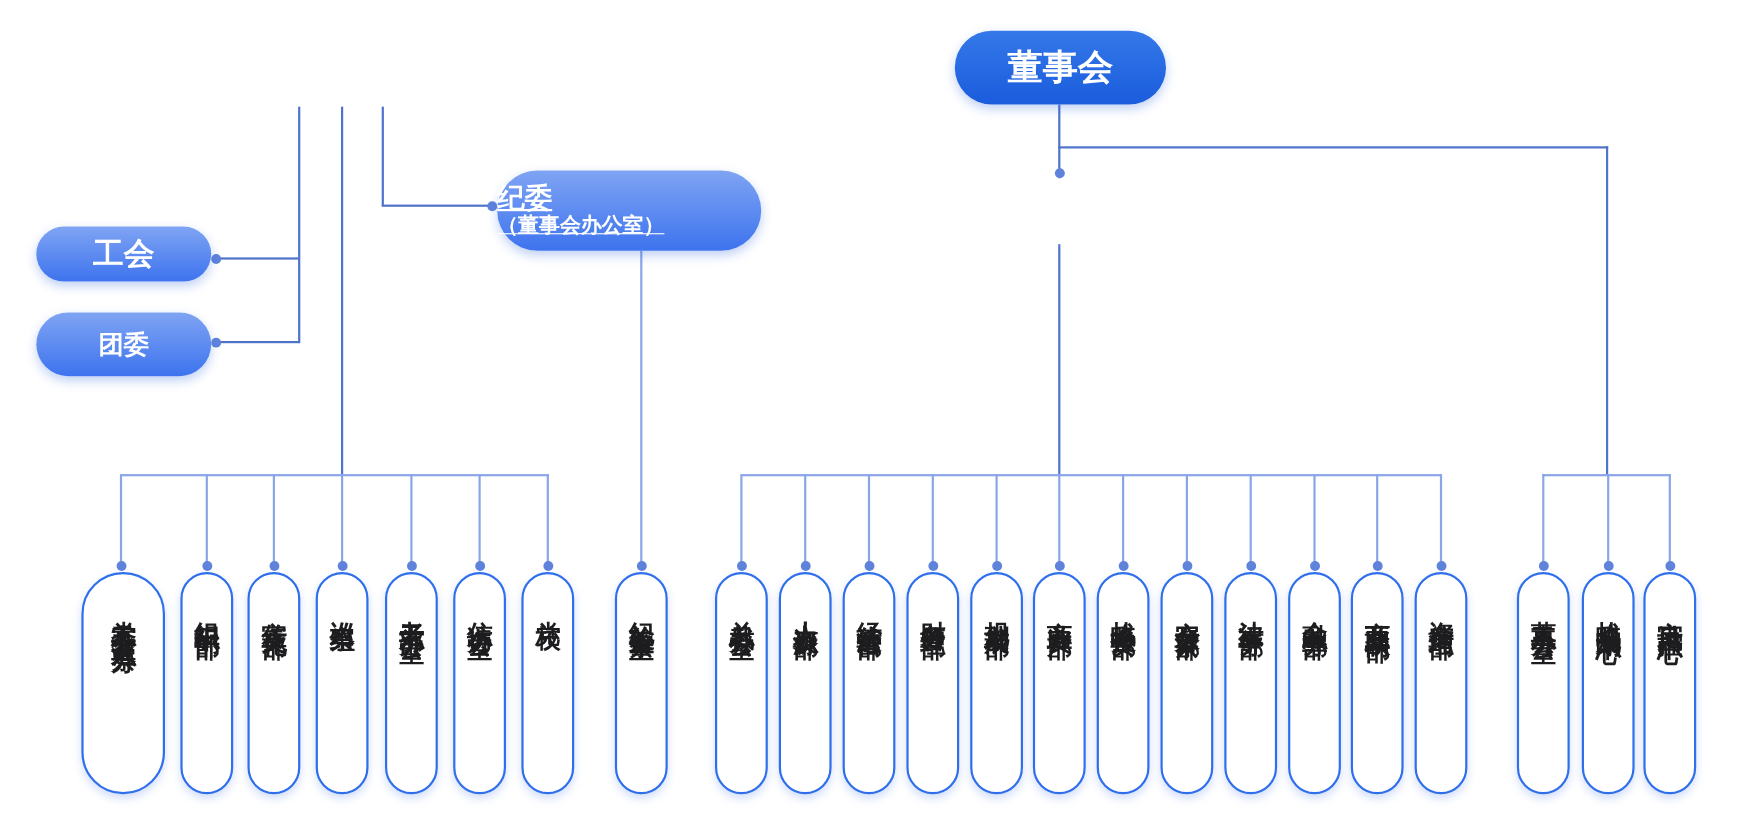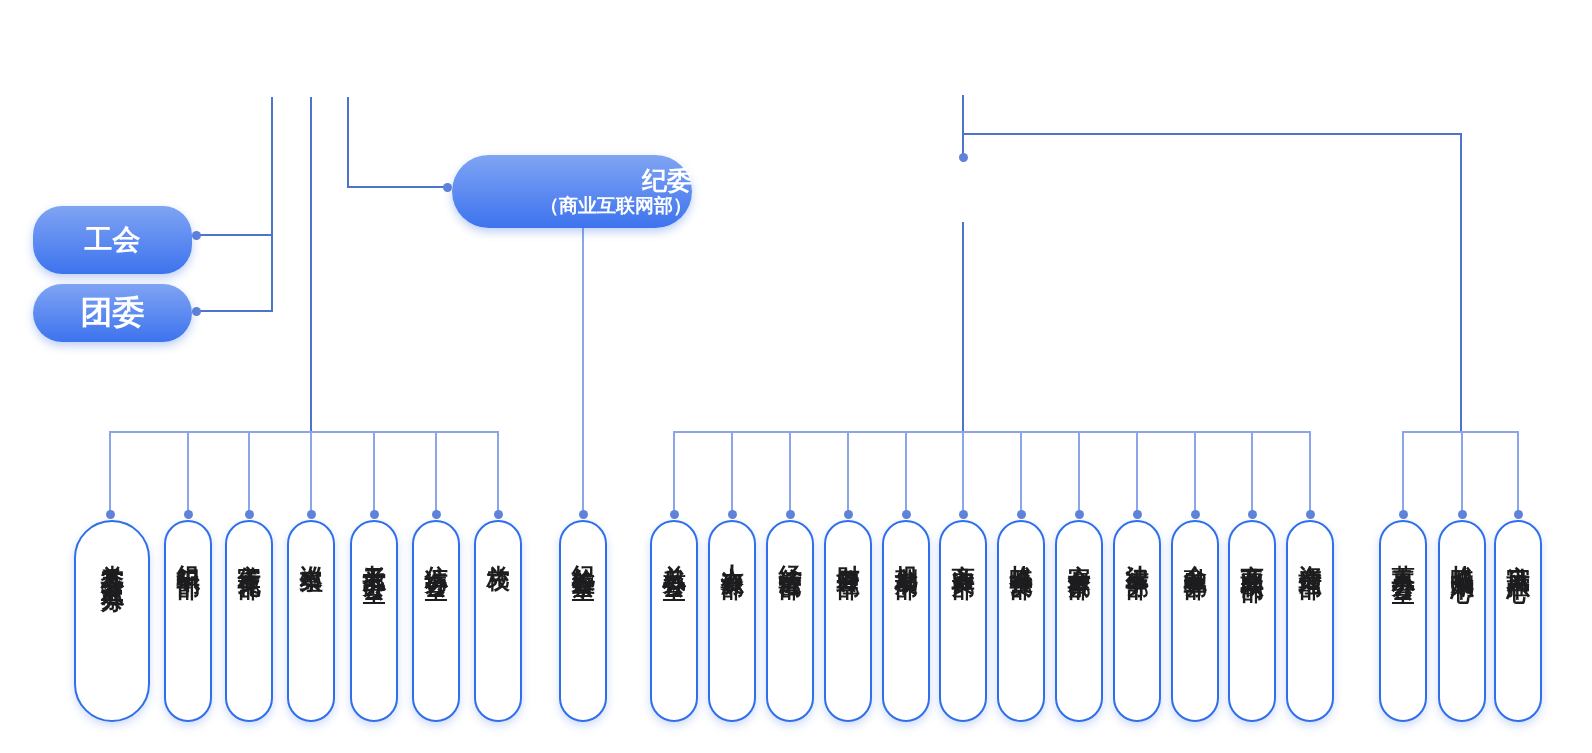--- a/index.html
+++ b/index.html
@@ -13,21 +13,21 @@
   .dot{position:absolute;width:9px;height:9px;border-radius:50%;background:#5F83DA;}
 
   
   .pill{position:absolute;display:flex;align-items:center;justify-content:center;
         color:#ffffff;font-weight:700;text-align:center;
         box-shadow:0 4px 10px rgba(40,95,220,.30);}
   .dark{background:linear-gradient(180deg,#3478E9 0%,#1A5CDC 100%);}
   .lite{background:linear-gradient(180deg,#7FA4F3 0%,#3D73EE 100%);}
   .pill .sub{display:block;font-size:19px;font-weight:700;line-height:1.15;}
   .pill .ttl{display:block;line-height:1.15;}
-  .stack{display:flex;flex-direction:column;align-items:flex-end;justify-content:center;}
+  .stack{display:flex;flex-direction:column;align-items:flex-start;justify-content:center;text-decoration:underline;}
 
   
   .vpill{position:absolute;top:520px;height:202px;width:48px;background:#ffffff;
          border:2.5px solid #2F6FEB;border-radius:26px;box-sizing:border-box;
          display:flex;justify-content:center;align-items:flex-start;padding-top:24px;
          box-shadow:0 4px 8px rgba(70,120,230,.25);}
   .vpill span{display:block;writing-mode:vertical-lr;text-orientation:mixed;
               font-size:23px;font-weight:600;letter-spacing:3px;line-height:1.38;
               color:#1d1d1f;height:172px;}
   .vpill.wide{width:76px;border-radius:38px;}
@@ -102,32 +102,35 @@
   <div class="dot" style="left:1306px;top:510px;"></div>
 
   <div class="vline lt" style="left:1402px;top:431px;height:83px;"></div>
   <div class="vline lt" style="left:1461px;top:431px;height:83px;"></div>
   <div class="vline lt" style="left:1517px;top:431px;height:83px;"></div>
   <div class="dot" style="left:1399px;top:510px;"></div>
   <div class="dot" style="left:1458px;top:510px;"></div>
   <div class="dot" style="left:1514px;top:510px;"></div>
 
 
+  <div class="pill dark" style="left:868px;top:28px;width:192px;height:67px;border-radius:34px;font-size:32px;">
+    <span>董事会</span>
+  </div>
 
   <div class="pill lite stack" style="left:452px;top:155px;width:240px;height:73px;border-radius:37px;font-size:25px;">
     <span class="ttl">纪委</span>
-    <span class="sub">（商业互联网部）</span>
-  </div>
-
-
-  <div class="pill lite" style="left:33px;top:206px;width:159px;height:68px;border-radius:29px;font-size:28px;">
+    <span class="sub">（董事会办公室）</span>
+  </div>
+
+
+  <div class="pill lite" style="left:33px;top:206px;width:159px;height:50px;border-radius:29px;font-size:28px;">
     <span>工会</span>
   </div>
 
-  <div class="pill lite" style="left:33px;top:284px;width:159px;height:58px;border-radius:29px;font-size:32px;">
+  <div class="pill lite" style="left:33px;top:284px;width:159px;height:58px;border-radius:29px;font-size:23px;">
     <span>团委</span>
   </div>
 
   <div class="vpill wide" style="left:74px;">
     <span>党委办公室（巡察办）</span>
   </div>
   <div class="vpill" style="left:164px;">
     <span>组织干部部</span>
   </div>
   <div class="vpill" style="left:225px;">

